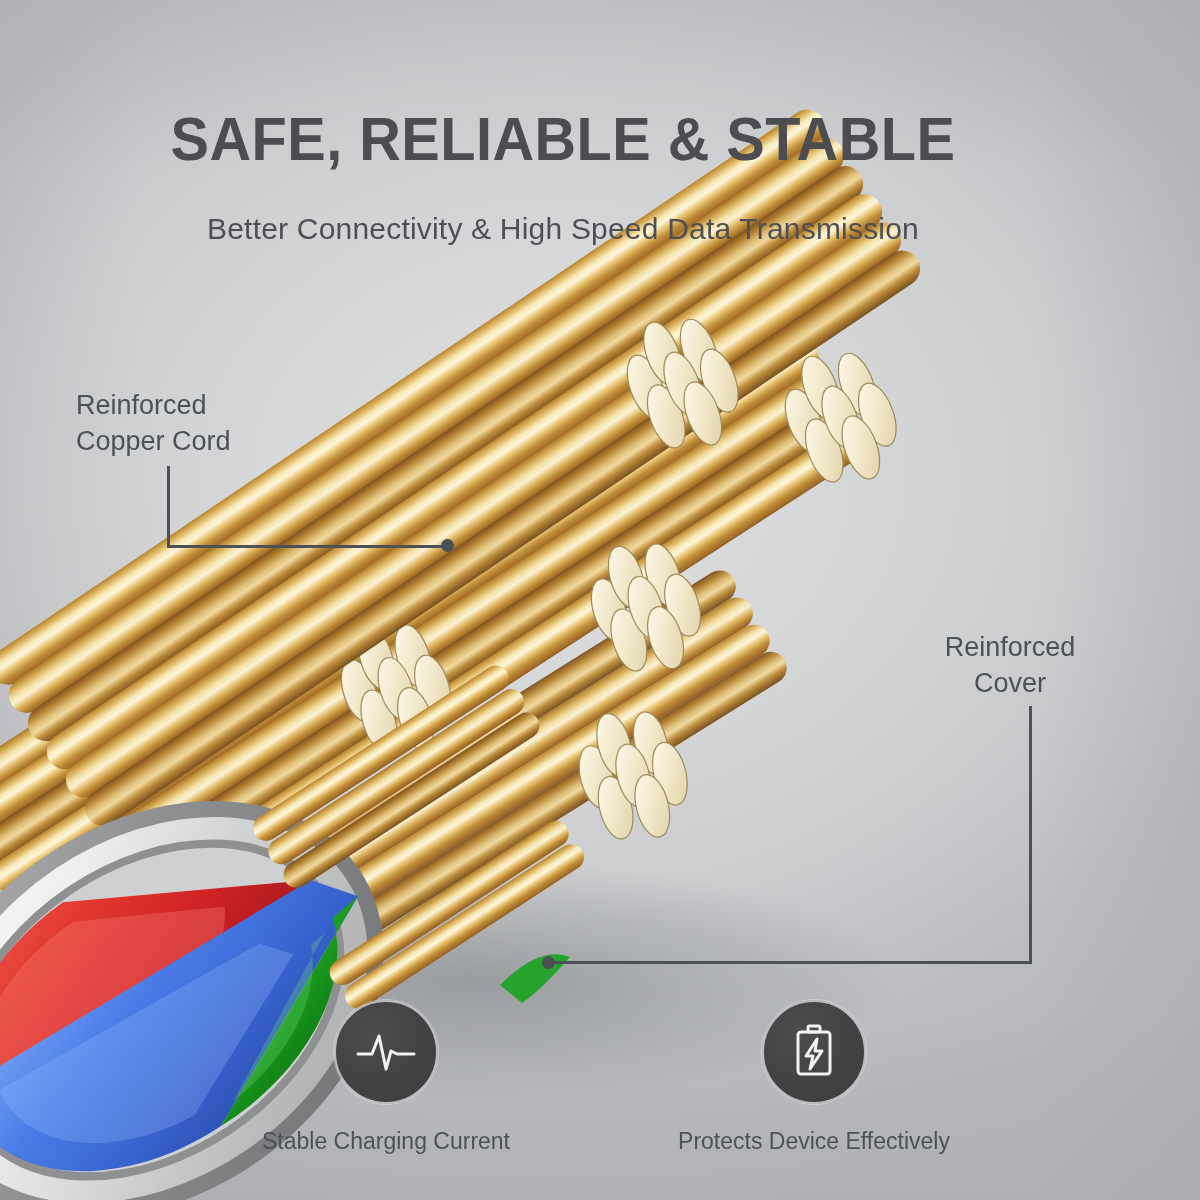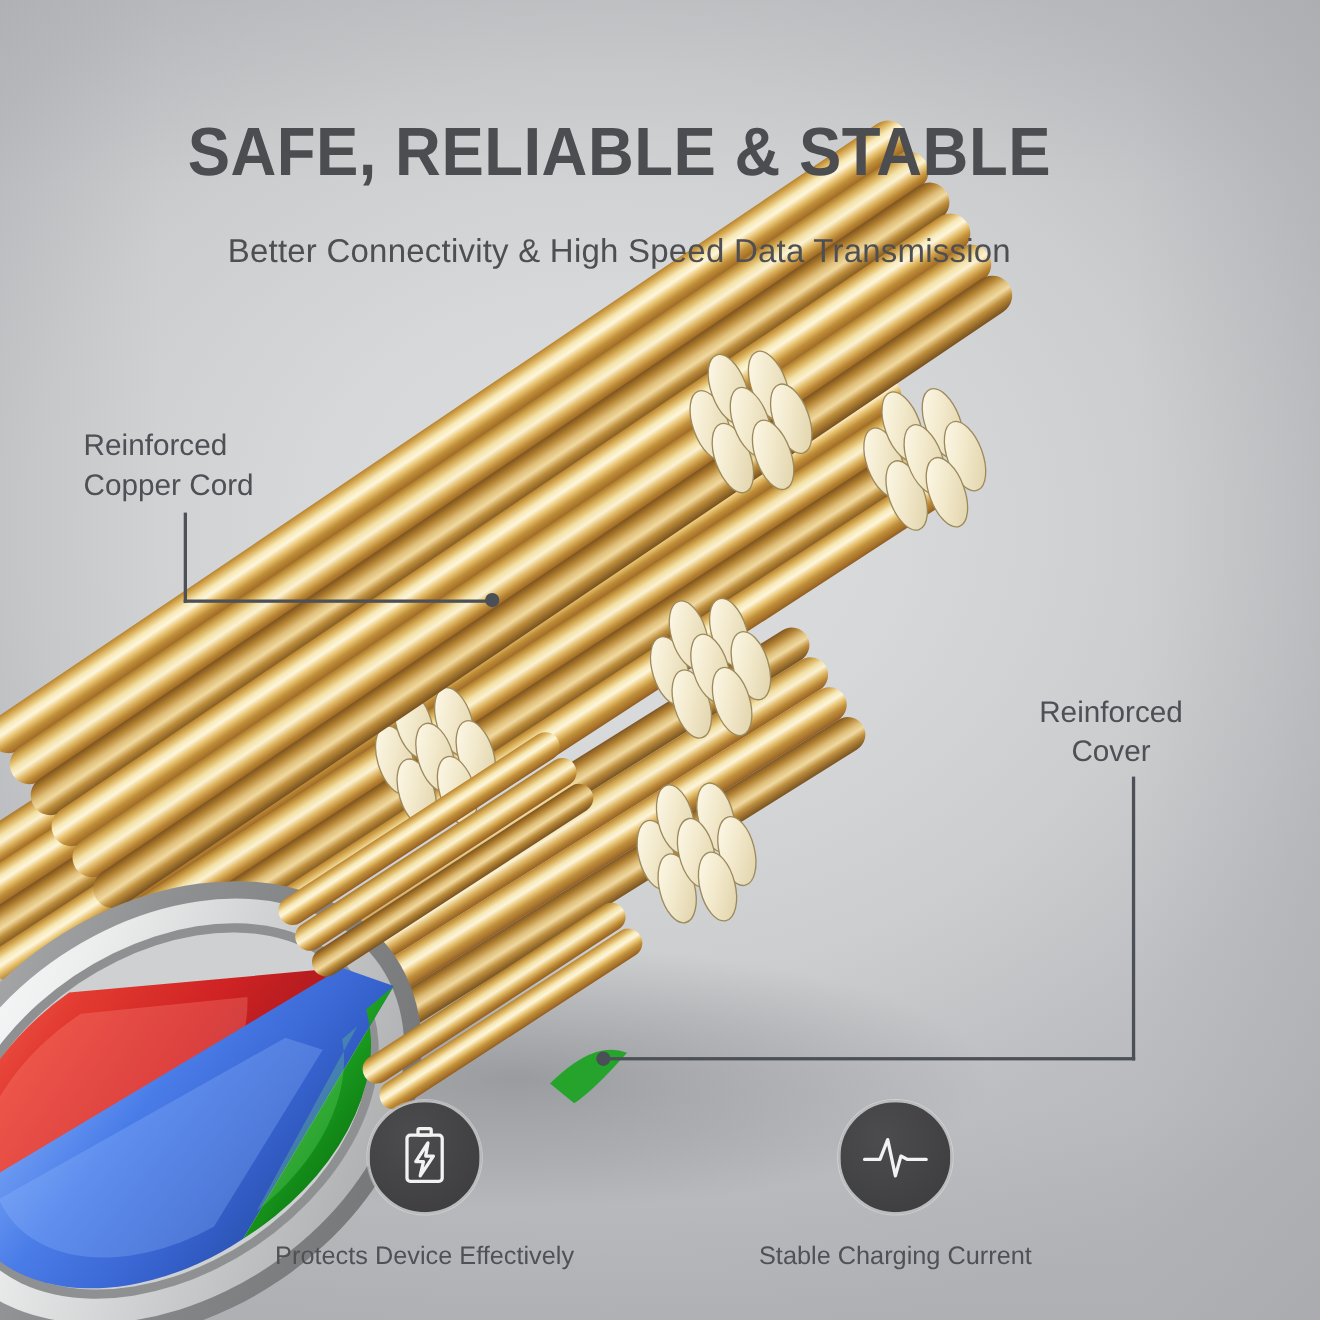--- a/index.html
+++ b/index.html
@@ -383,34 +383,34 @@
   <div class="callout-text" id="callout-right-text">Reinforced
 Cover</div>
   <div class="leader" id="leader-right-v"></div>
   <div class="leader" id="leader-right-h"></div>
   <div class="dot" id="dot-right"></div>
 
   <div class="features">
 
     <div class="feature">
       <div class="feature-badge">
+        <svg width="62" height="46" viewBox="0 0 62 46" aria-hidden="true">
+          <path d="M3 25 L17 25 L24 7 L31 40 L36 22 L42 25 L59 25" fill="none" stroke="#f2f2f2" stroke-width="3" stroke-linejoin="round" stroke-linecap="round"></path>
+        </svg>
+      </div>
+      <div class="feature-label">Stable Charging Current</div>
+    </div>
+
+    <div class="feature">
+      <div class="feature-badge">
         <svg width="48" height="58" viewBox="0 0 48 58" aria-hidden="true">
           <rect x="8" y="9" width="32" height="42" rx="3" fill="none" stroke="#f2f2f2" stroke-width="3"></rect>
           <rect x="18" y="3" width="12" height="6" rx="1.5" fill="none" stroke="#f2f2f2" stroke-width="3"></rect>
           <path d="M27 16 L16 33 L23 33 L20 46 L32 28 L25 28 Z" fill="none" stroke="#f2f2f2" stroke-width="3" stroke-linejoin="round" stroke-linecap="round"></path>
         </svg>
       </div>
       <div class="feature-label">Protects Device Effectively</div>
     </div>
 
-    <div class="feature">
-      <div class="feature-badge">
-        <svg width="62" height="46" viewBox="0 0 62 46" aria-hidden="true">
-          <path d="M3 25 L17 25 L24 7 L31 40 L36 22 L42 25 L59 25" fill="none" stroke="#f2f2f2" stroke-width="3" stroke-linejoin="round" stroke-linecap="round"></path>
-        </svg>
-      </div>
-      <div class="feature-label">Stable Charging Current</div>
-    </div>
-
   </div>
 
   <div class="vignette"></div>
 </div>
 
 </body></html>

